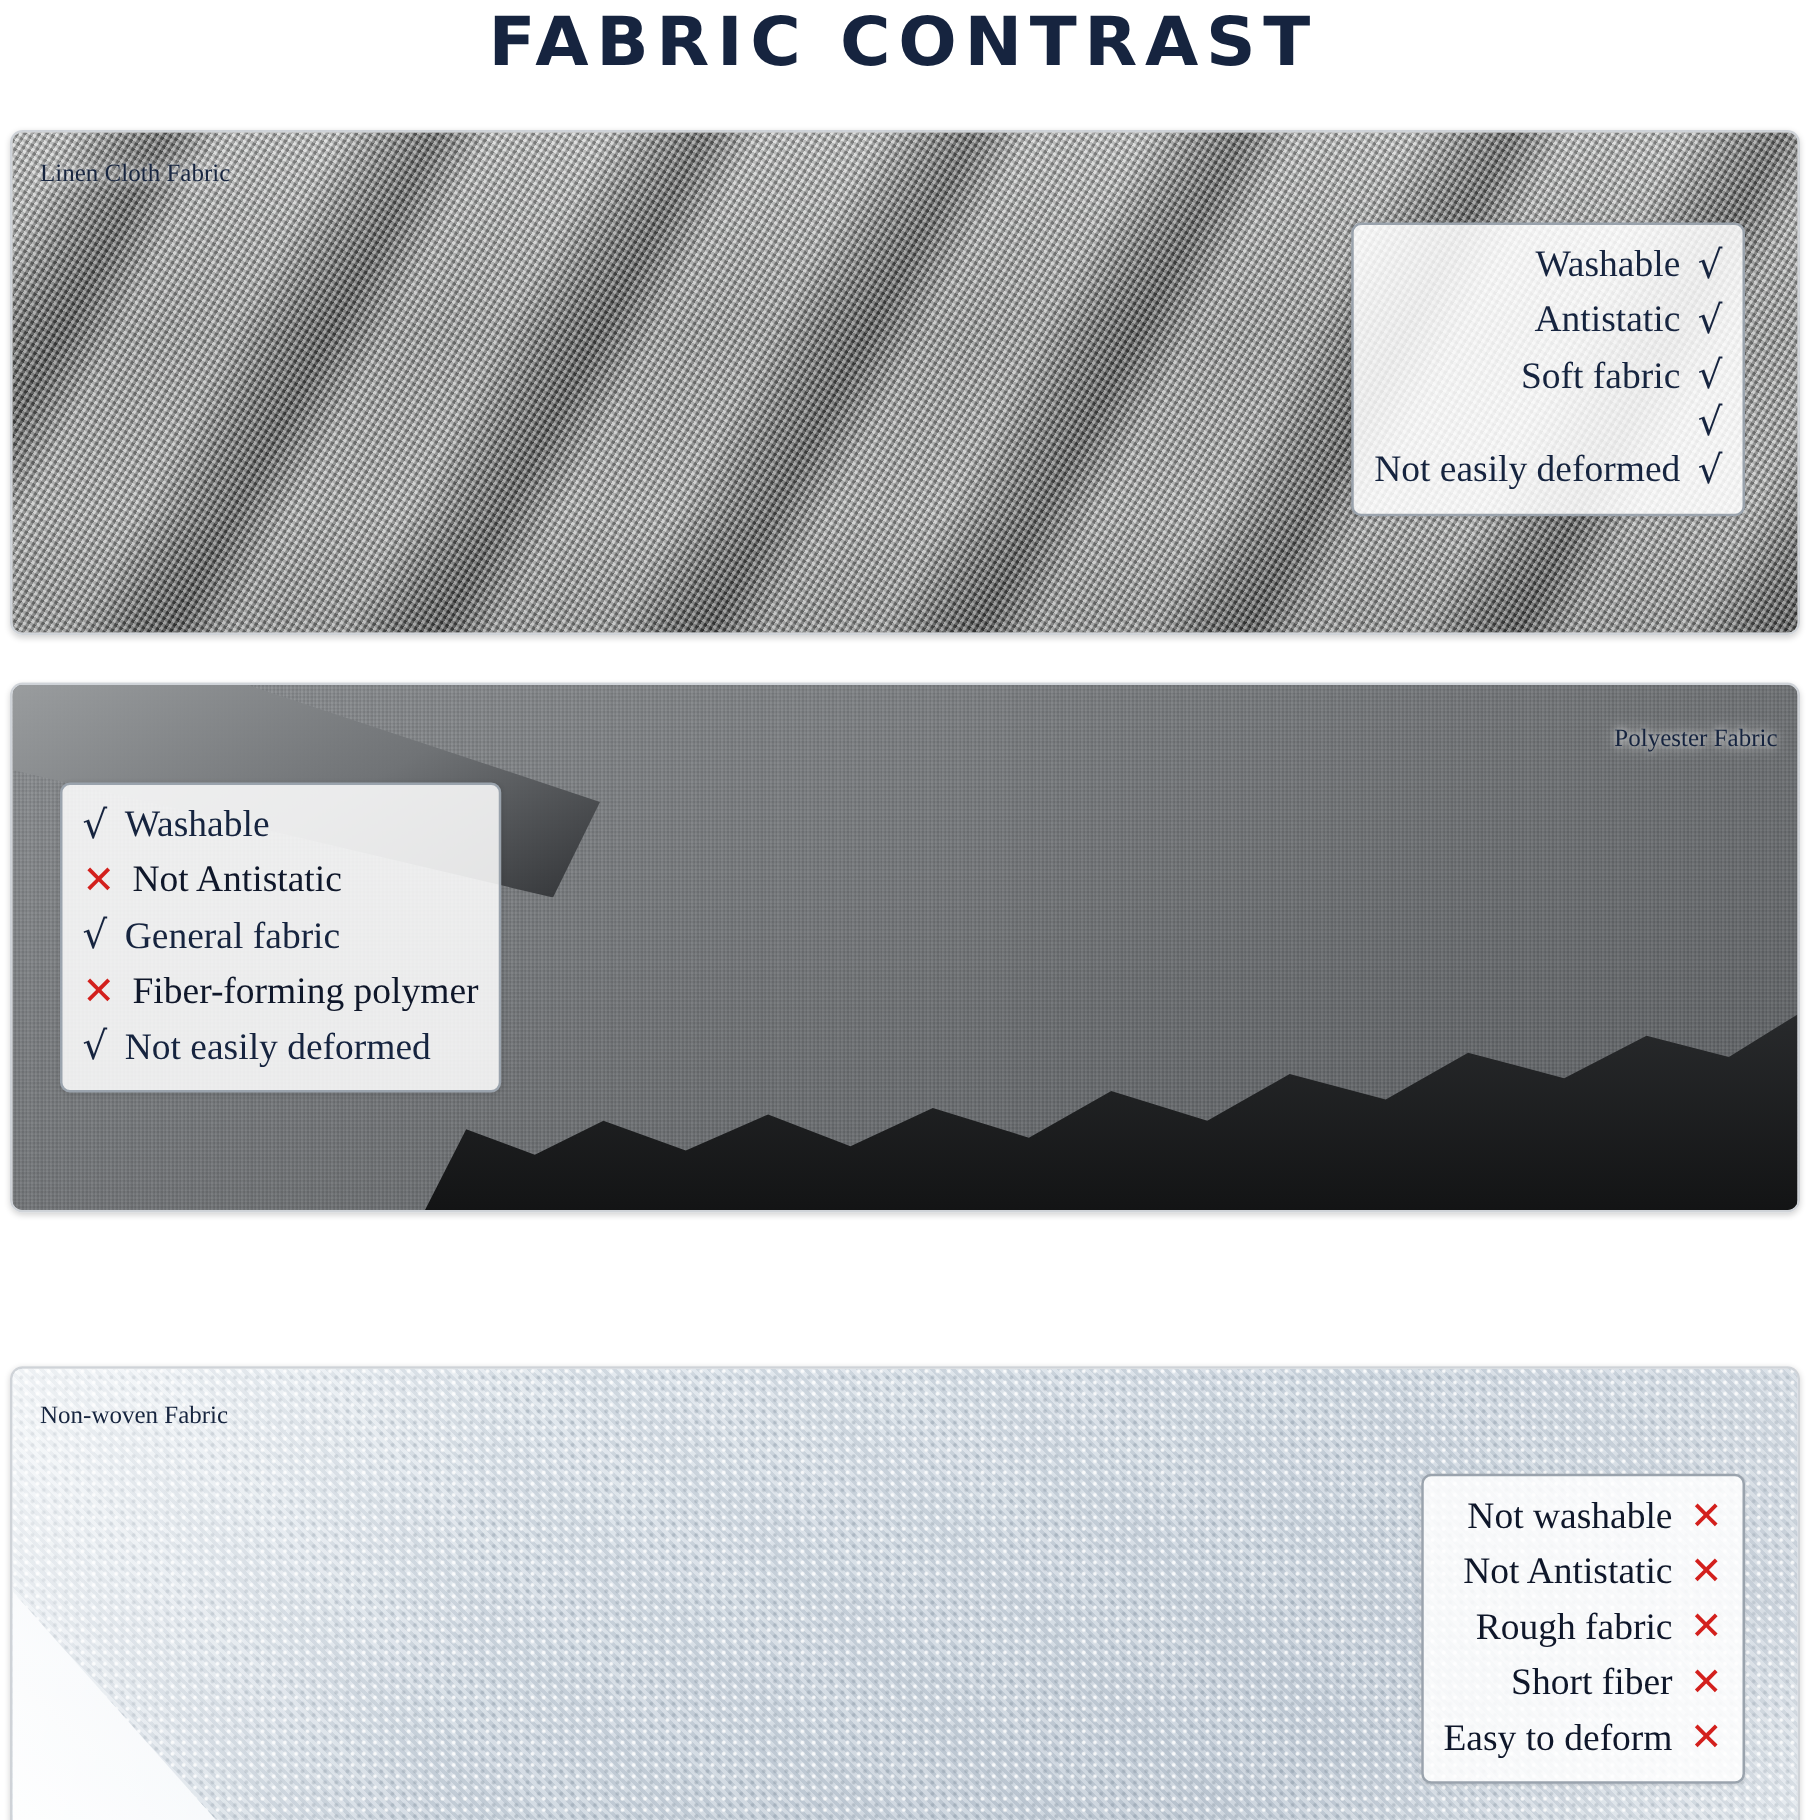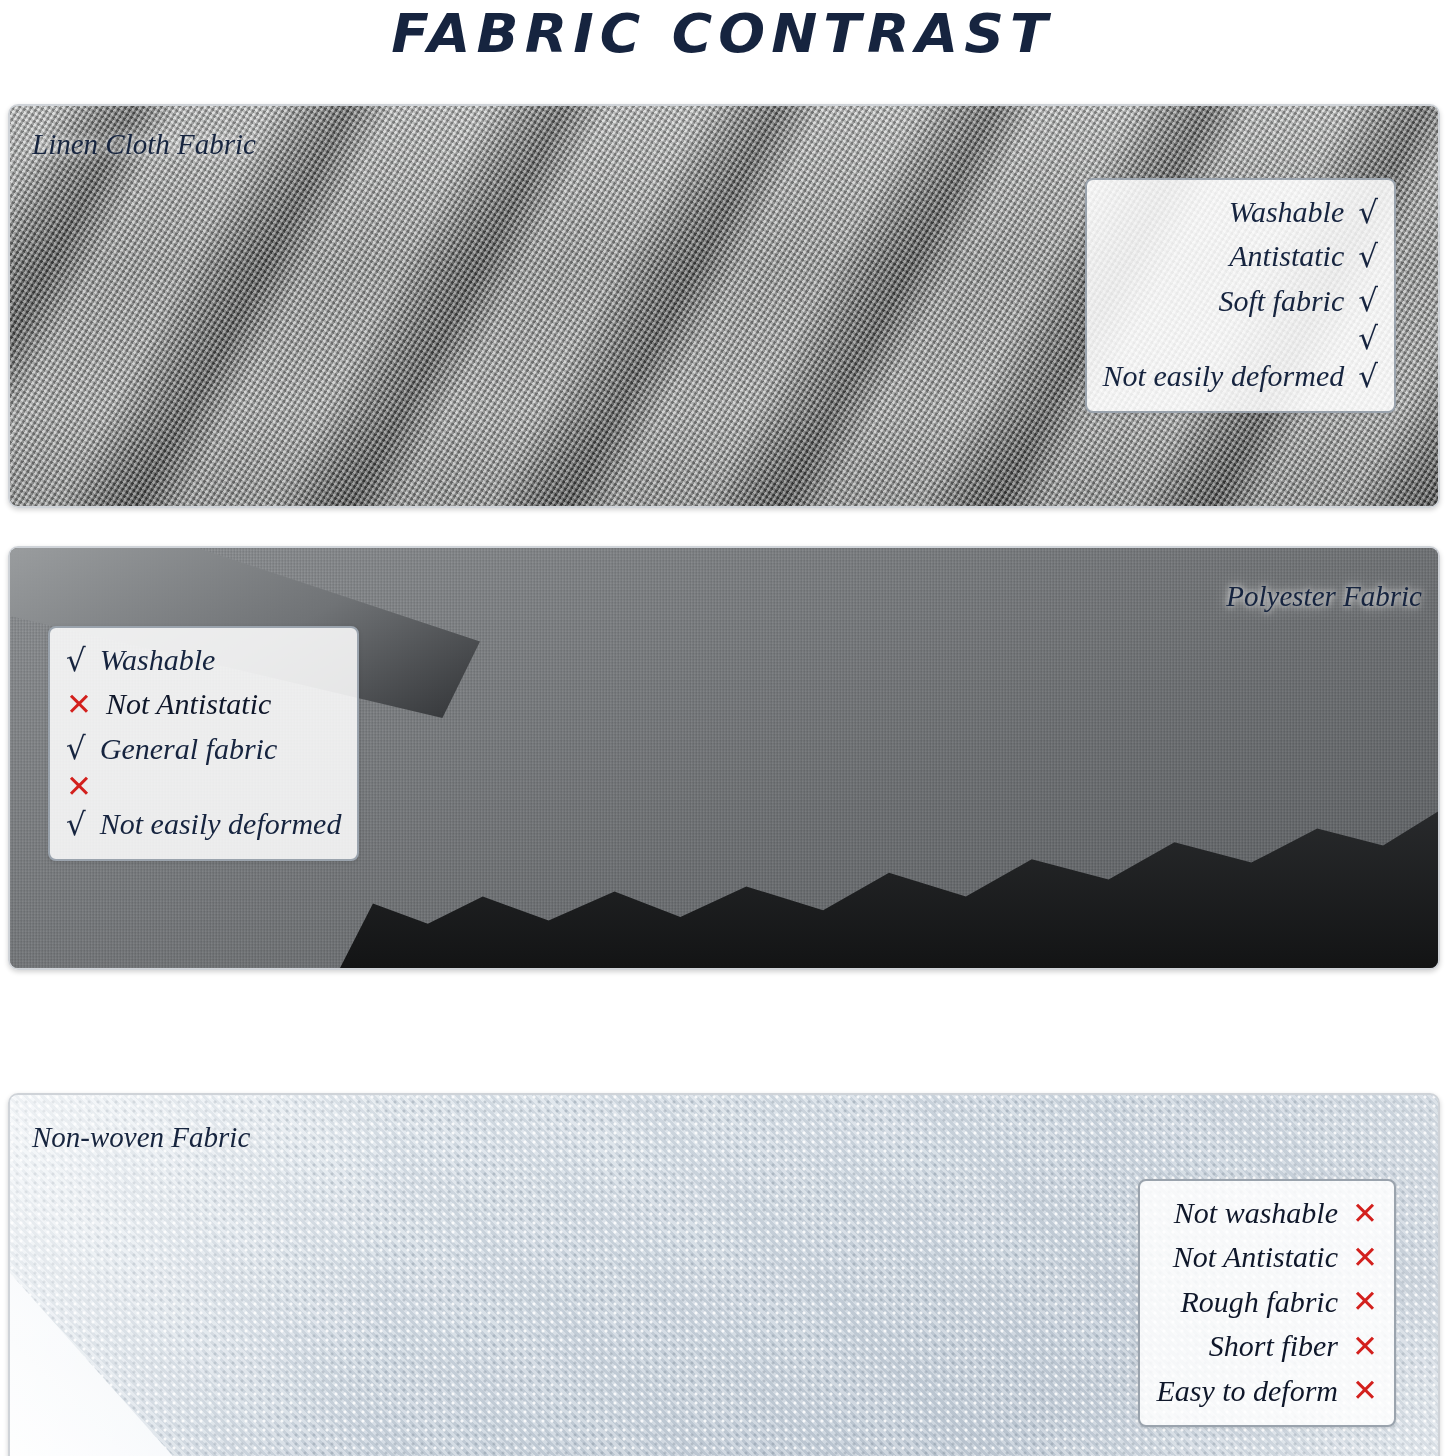--- a/index.html
+++ b/index.html
@@ -12,21 +12,20 @@
     height: 1456px;
     font-family: "Liberation Serif", serif;
     overflow: hidden;
   }
 
   .page {
     position: relative;
     width: 1345px;
     height: 1456px;
     background: #ffffff;
-    font-style: italic;
   }
 
   
   .title {
     position: absolute;
     top: 0;
     left: 0;
     width: 1445px;
     height: 66px;
     display: flex;
@@ -118,21 +117,21 @@
   }
   .nonwoven-sheen {
     position: absolute;
     left: 0; top: 0; right: 0; bottom: 0;
     background: linear-gradient(105deg, rgba(255,255,255,0.55) 0%, rgba(255,255,255,0) 28%, rgba(255,255,255,0) 72%, rgba(255,255,255,0.25) 100%);
   }
 
   
   .fabric-label {
     position: absolute;
-    font-size: 29px;
+    font-size: 20px;
     color: #17253f;
     font-family: "Liberation Serif", serif;
     text-shadow: 0 0 6px rgba(255,255,255,0.85), 0 0 14px rgba(255,255,255,0.7);
     white-space: nowrap;
   }
   .label-linen    { left: 22px;  top: 22px; }
   .label-poly     { right: 16px; top: 32px; color:#16243f; }
   .label-nonwoven { left: 22px;  top: 26px; }
 
   
@@ -218,20 +217,21 @@
       <div class="row">
         <span class="mark mark-cross">✕</span>
         <span class="txt-neg">Not Antistatic</span>
       </div>
       <div class="row">
         <span class="mark mark-check">√</span>
         <span>General fabric</span>
       </div>
       <div class="row">
         <span class="mark mark-cross">✕</span>
+        <span class="txt-neg">Fiber-forming polymer</span>
       </div>
       <div class="row">
         <span class="mark mark-check">√</span>
         <span>Not easily deformed</span>
       </div>
     </div>
   </div>
 
   <div class="panel panel-3">
     <div class="fabric fabric-nonwoven">

